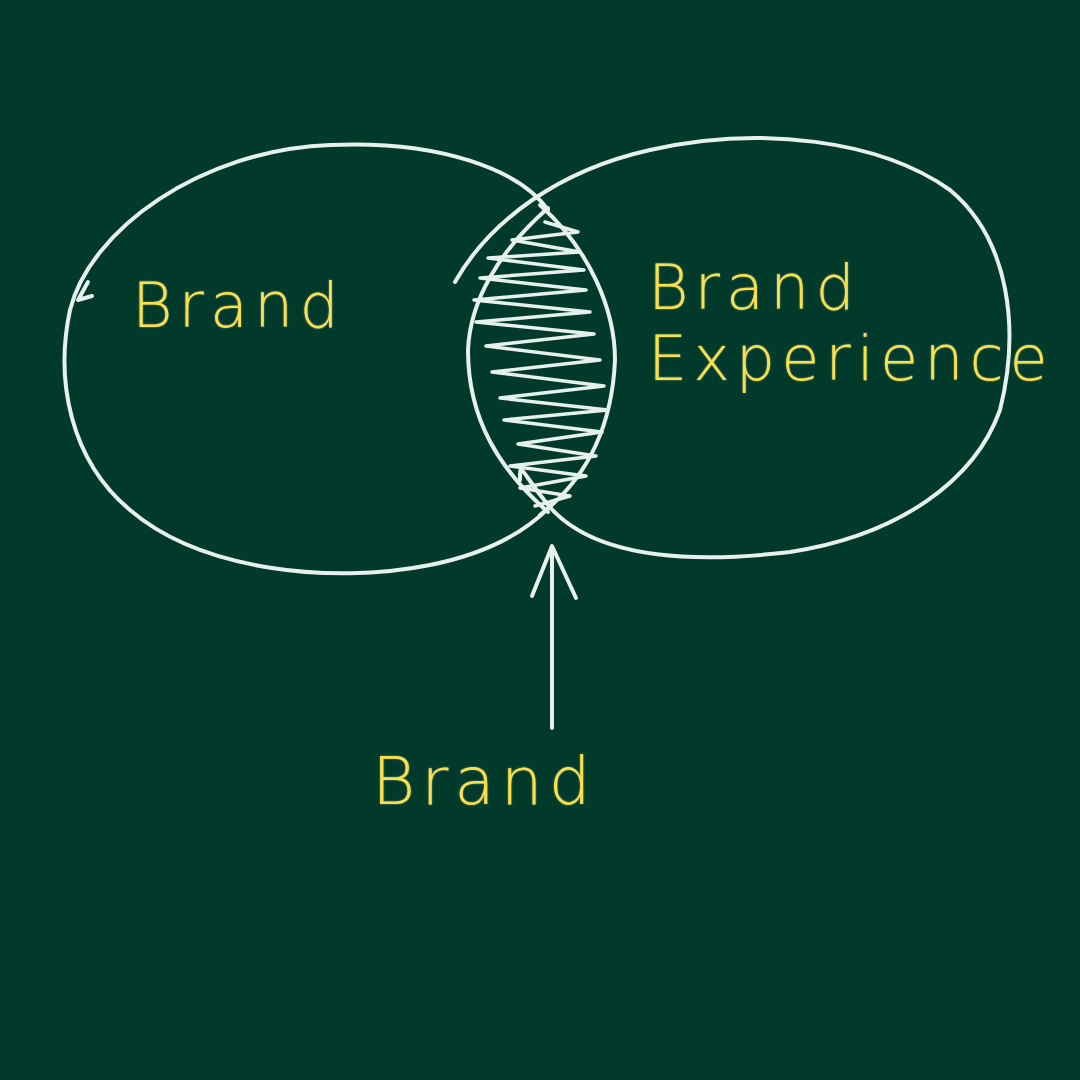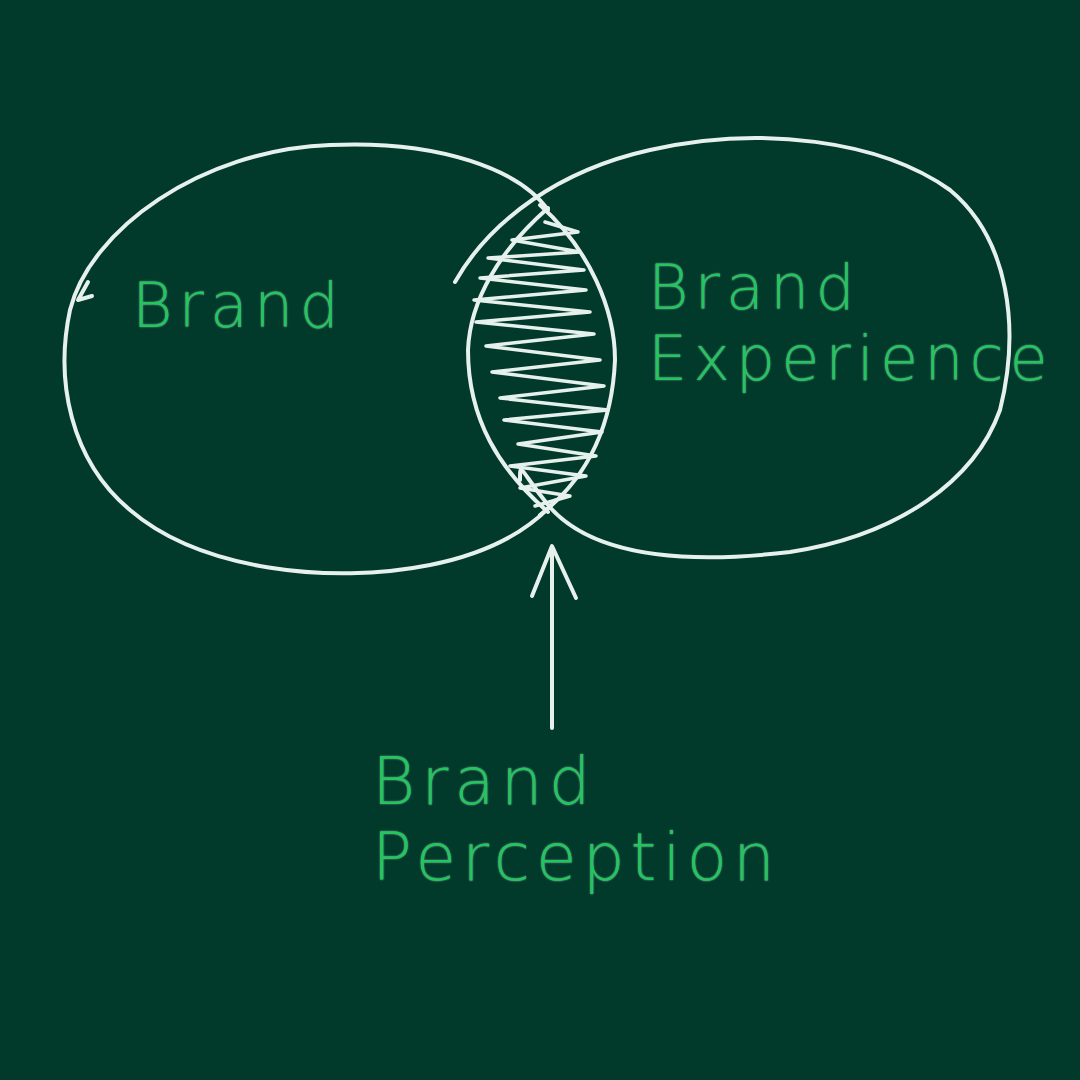--- a/index.html
+++ b/index.html
@@ -5,21 +5,21 @@
     html, body { margin: 0; padding: 0; }
     body {
       width: 1080px; height: 1080px; overflow: hidden;
       background: #013a2a;
       font-family: "DejaVu Sans", sans-serif;
     }
     .board { position: relative; width: 1080px; height: 1080px; }
     svg.strokes { position: absolute; left: 0; top: 0; }
     .label {
       position: absolute;
-      color: #22c55e;
+      color: #fde047;
       font-family: "DejaVu Sans", sans-serif;
       font-weight: 300;
       line-height: 1.15;
       letter-spacing: 6px;
       text-shadow: 0 0 2px rgba(230,240,236,0.6);
     }
     .label span { display: block; }
     #lbl-promise { left: 132px; top: 270px; font-size: 62px; }
     #lbl-experience { left: 648px; top: 252px; font-size: 62px; }
     #lbl-perception { left: 372px; top: 744px; font-size: 66px; }
@@ -51,15 +51,14 @@
     <span>Brand</span>
   </div>
 
   <div class="label" id="lbl-experience">
     <span>Brand</span>
     <span>Experience</span>
   </div>
 
   <div class="label" id="lbl-perception">
     <span>Brand</span>
-    <span>Perception</span>
   </div>
 </div>
 
 </body></html>

